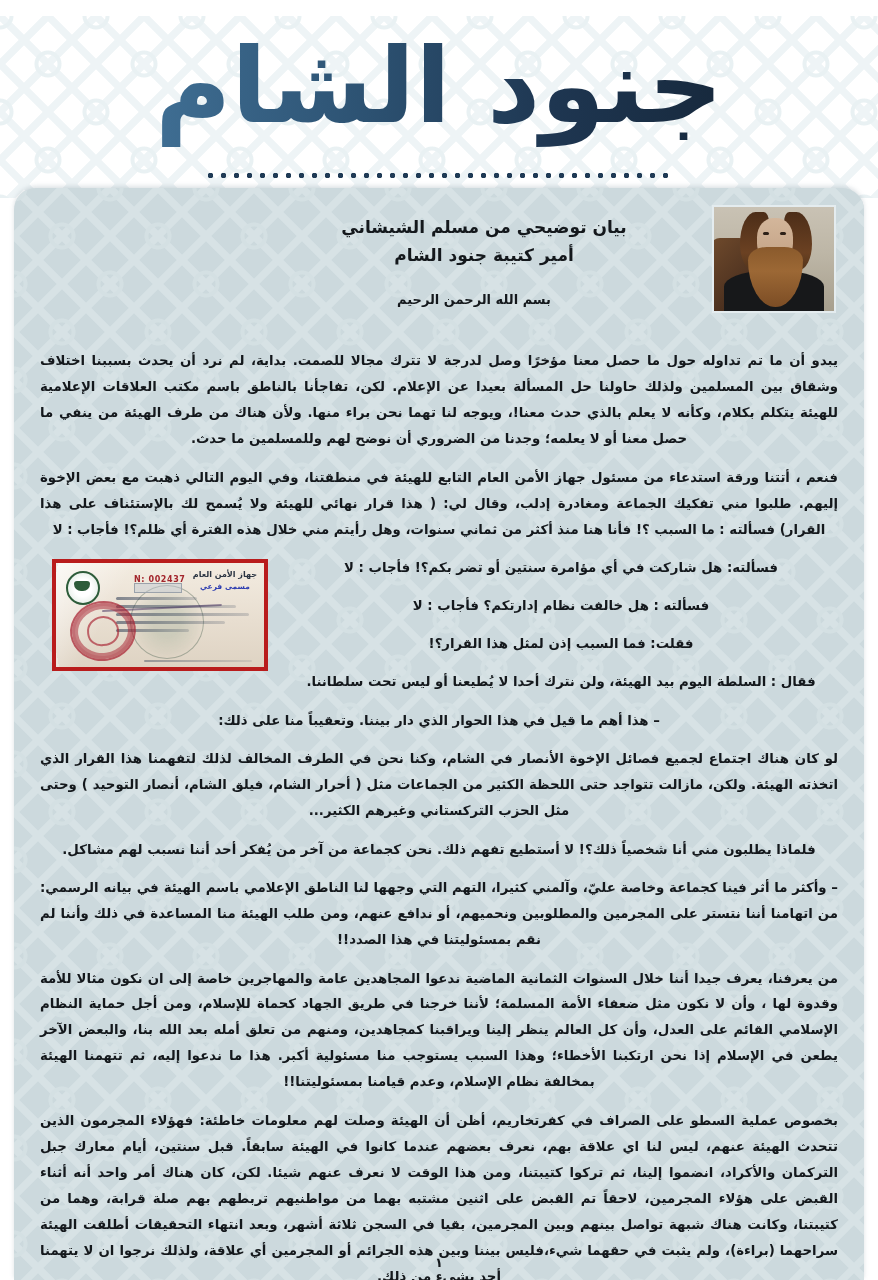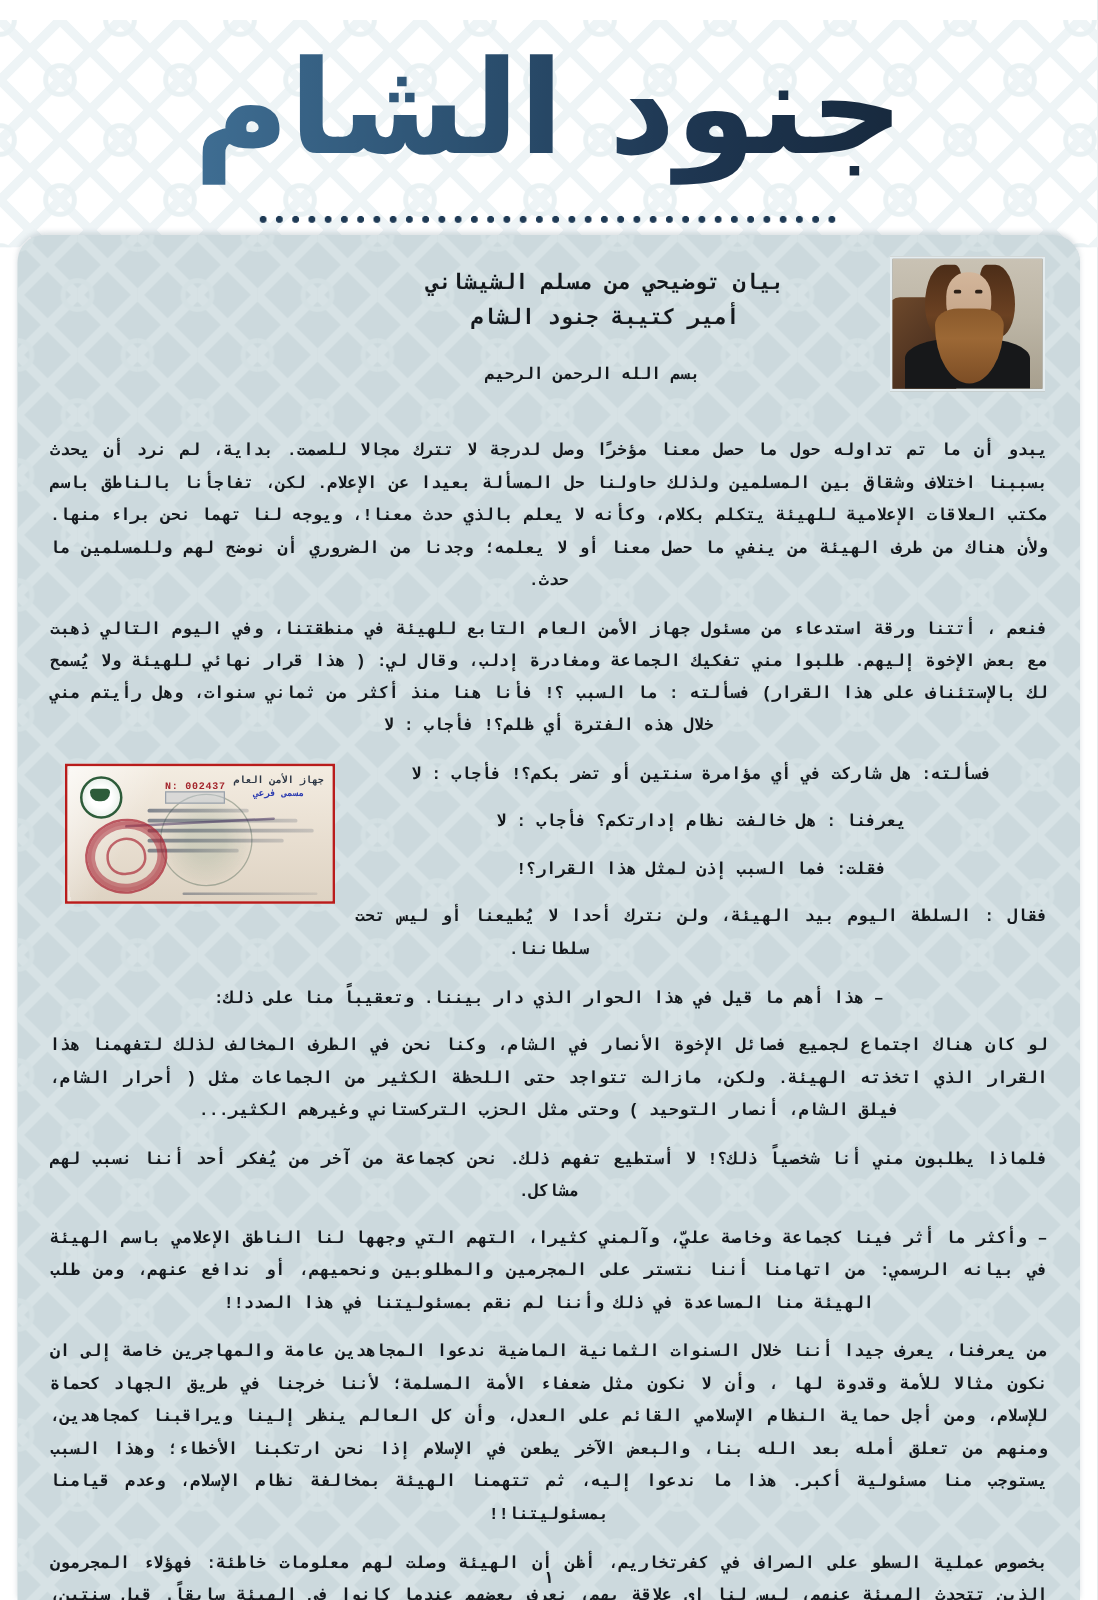--- a/index.html
+++ b/index.html
@@ -108,21 +108,20 @@
       linear-gradient(45deg,  transparent 44%, #d7e2e5 45%, #d7e2e5 55%, transparent 56%),
       linear-gradient(-45deg, transparent 44%, #d7e2e5 45%, #d7e2e5 55%, transparent 56%);
     background-size: 96px 96px, 96px 96px, 96px 96px, 96px 96px, 96px 96px, 48px 48px, 48px 48px;
   }
 
   #panel-inner {
     position: relative;
     z-index: 2;
     padding: 0;
     height: 100%;
-    font-family: Liberation Mono, monospace;
   }
 
   
   #portrait {
     position: absolute;
     right: 28px;
     top: 17px;
     width: 124px;
     height: 108px;
     border: 2px solid #e4ecef;
@@ -228,21 +227,21 @@
   #article p { margin: 12px 0 13px 0; }
   #article p.tight { margin-bottom: 4px; }
 
   
   #scan-doc {
     float: left;
     width: 216px;
     height: 112px;
     margin: 4px 16px 4px 12px;
     position: relative;
-    border: 2px solid #b91c1c;
+    border: 4px solid #b91c1c;
     box-sizing: border-box;
     background: #efe8dd;
     overflow: hidden;
     shape-margin: 4px;
   }
   #scan-doc .sd-paper {
     position: absolute; inset: 0;
     background:
       linear-gradient(118deg, rgba(255,255,255,.7) 0%, rgba(0,0,0,0) 30%),
       linear-gradient(180deg, #f3ece1 0%, #e8ded0 55%, #ded3c3 100%);
@@ -430,21 +429,21 @@
           <i></i>
           <i></i>
           <i></i>
         </div>
         <div class="sd-hand"></div>
         <div class="sd-stamp"></div>
         <div class="sd-foot"></div>
       </div>
 
       <p class="tight">فسألته: هل شاركت في أي مؤامرة سنتين أو تضر بكم؟! فأجاب : لا</p>
-      <p class="tight">يعرفنا : هل خالفت نظام إدارتكم؟ فأجاب : لا</p>
+      <p class="tight">فسألته : هل خالفت نظام إدارتكم؟ فأجاب : لا</p>
       <p class="tight">فقلت: فما السبب إذن لمثل هذا القرار؟!</p>
       <p>فقال : السلطة اليوم بيد الهيئة، ولن نترك أحدا لا يُطيعنا أو ليس تحت سلطاننا.</p>
 
       <p class="tight">– هذا أهم ما قيل في هذا الحوار الذي دار بيننا. وتعقيباً منا على ذلك:</p>
       <p>لو كان هناك اجتماع لجميع فصائل الإخوة الأنصار في الشام، وكنا نحن في الطرف المخالف لذلك لتفهمنا هذا القرار الذي اتخذته الهيئة. ولكن، مازالت تتواجد حتى اللحظة الكثير من الجماعات مثل ( أحرار الشام، فيلق الشام، أنصار التوحيد ) وحتى مثل الحزب التركستاني وغيرهم الكثير...</p>
 
       <p class="tight">فلماذا يطلبون مني أنا شخصياً ذلك؟! لا أستطيع تفهم ذلك. نحن كجماعة من آخر من يُفكر أحد أننا نسبب لهم مشاكل.</p>
       <p>– وأكثر ما أثر فينا كجماعة وخاصة عليّ، وآلمني كثيرا، التهم التي وجهها لنا الناطق الإعلامي باسم الهيئة في بيانه الرسمي: من اتهامنا أننا نتستر على المجرمين والمطلوبين ونحميهم، أو ندافع عنهم، ومن طلب الهيئة منا المساعدة في ذلك وأننا لم نقم بمسئوليتنا في هذا الصدد!!</p>
 
       <p>من يعرفنا، يعرف جيدا أننا خلال السنوات الثمانية الماضية ندعوا المجاهدين عامة والمهاجرين خاصة إلى ان نكون مثالا للأمة وقدوة لها ، وأن لا نكون مثل ضعفاء الأمة المسلمة؛ لأننا خرجنا في طريق الجهاد كحماة للإسلام، ومن أجل حماية النظام الإسلامي القائم على العدل، وأن كل العالم ينظر إلينا ويراقبنا كمجاهدين، ومنهم من تعلق أمله بعد الله بنا، والبعض الآخر يطعن في الإسلام إذا نحن ارتكبنا الأخطاء؛ وهذا السبب يستوجب منا مسئولية أكبر. هذا ما ندعوا إليه، ثم تتهمنا الهيئة بمخالفة نظام الإسلام، وعدم قيامنا بمسئوليتنا!!</p>

